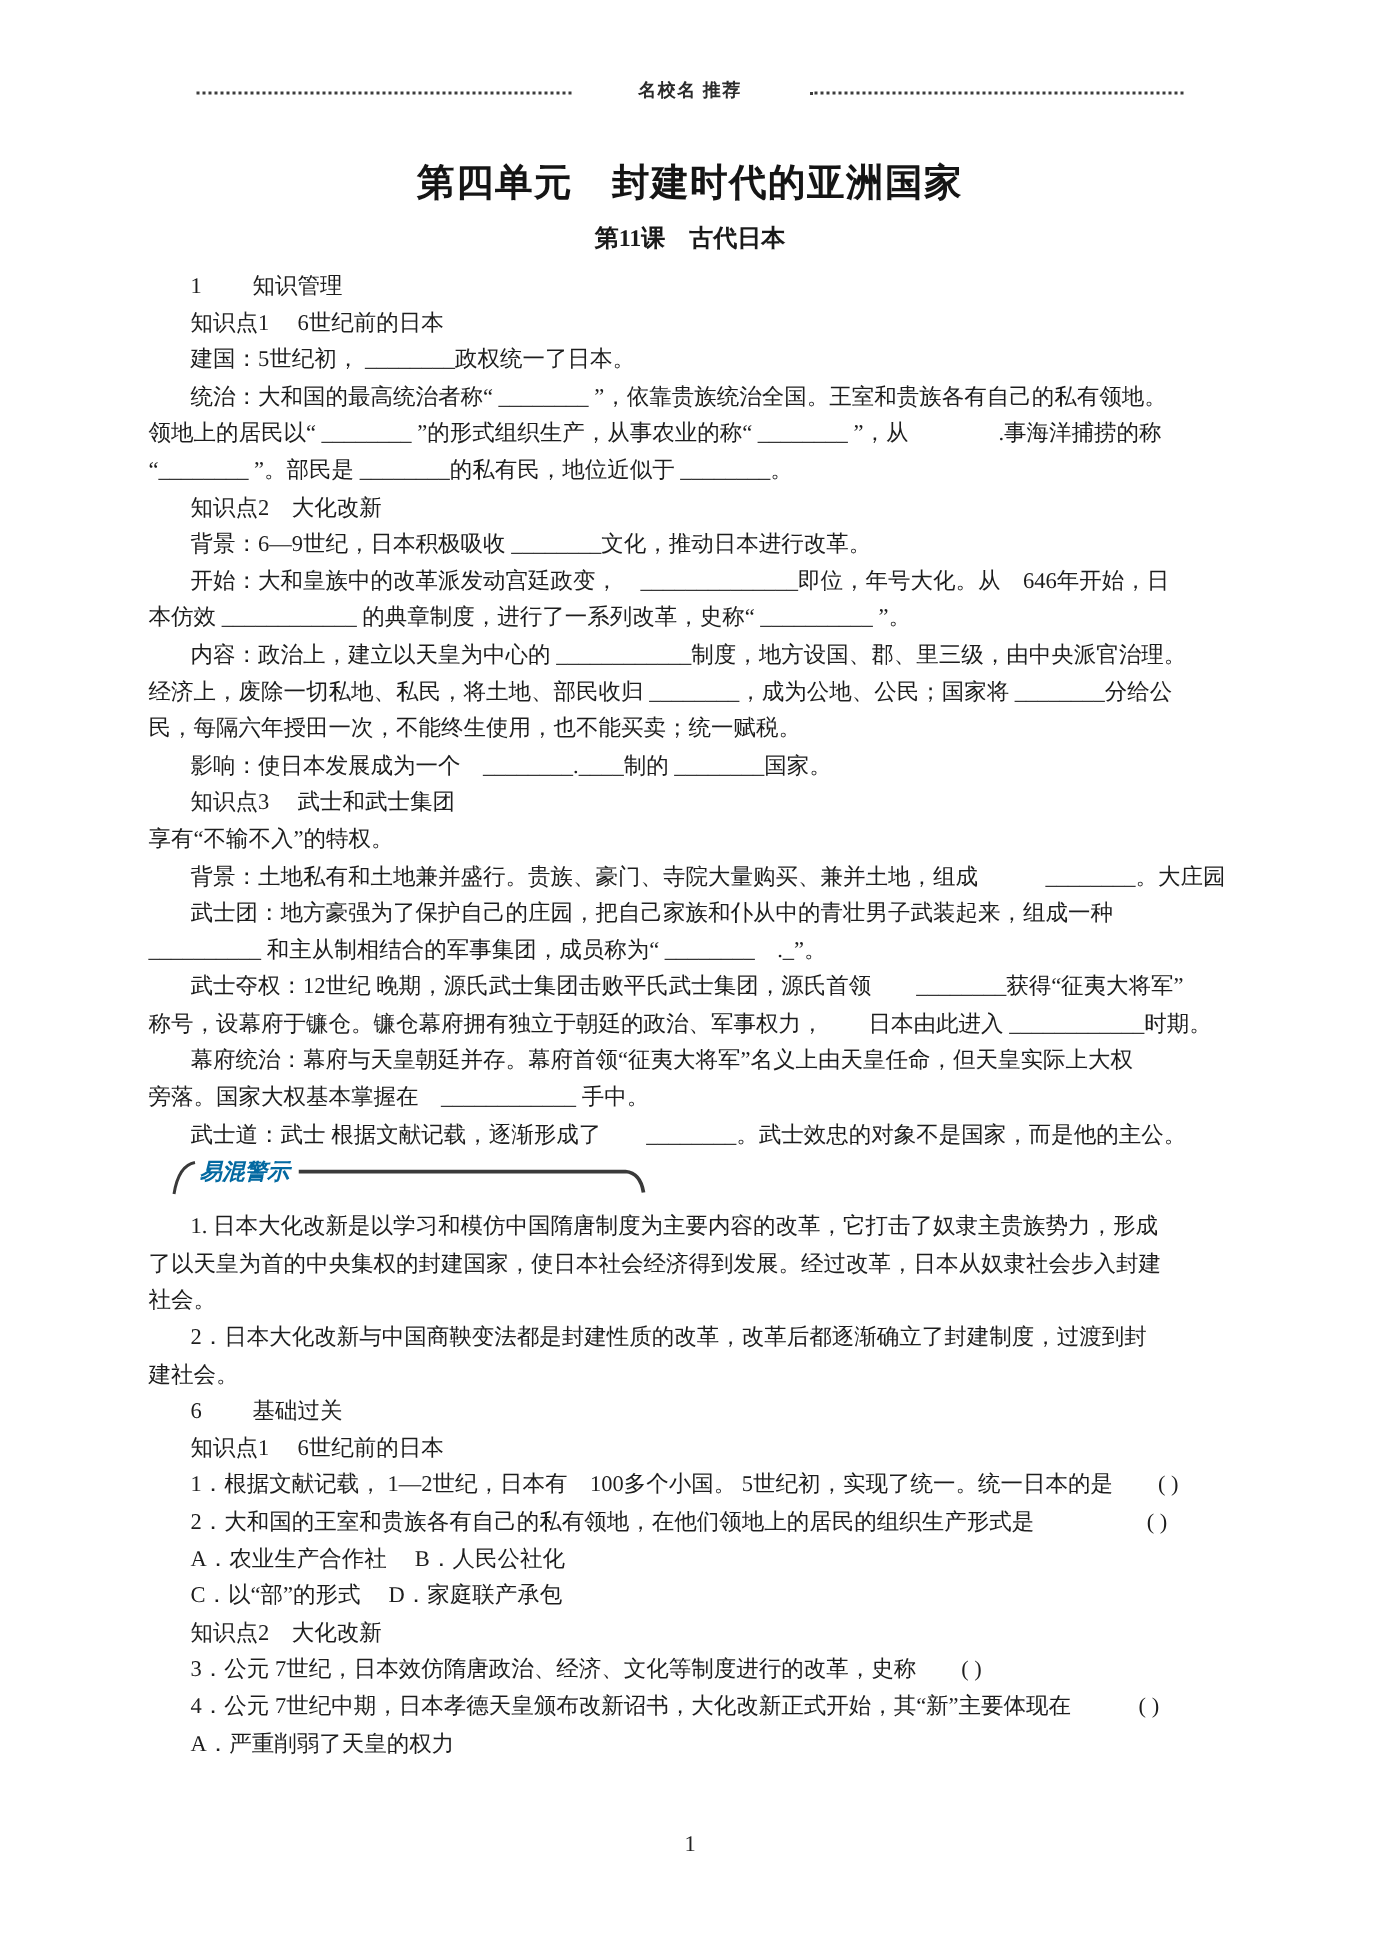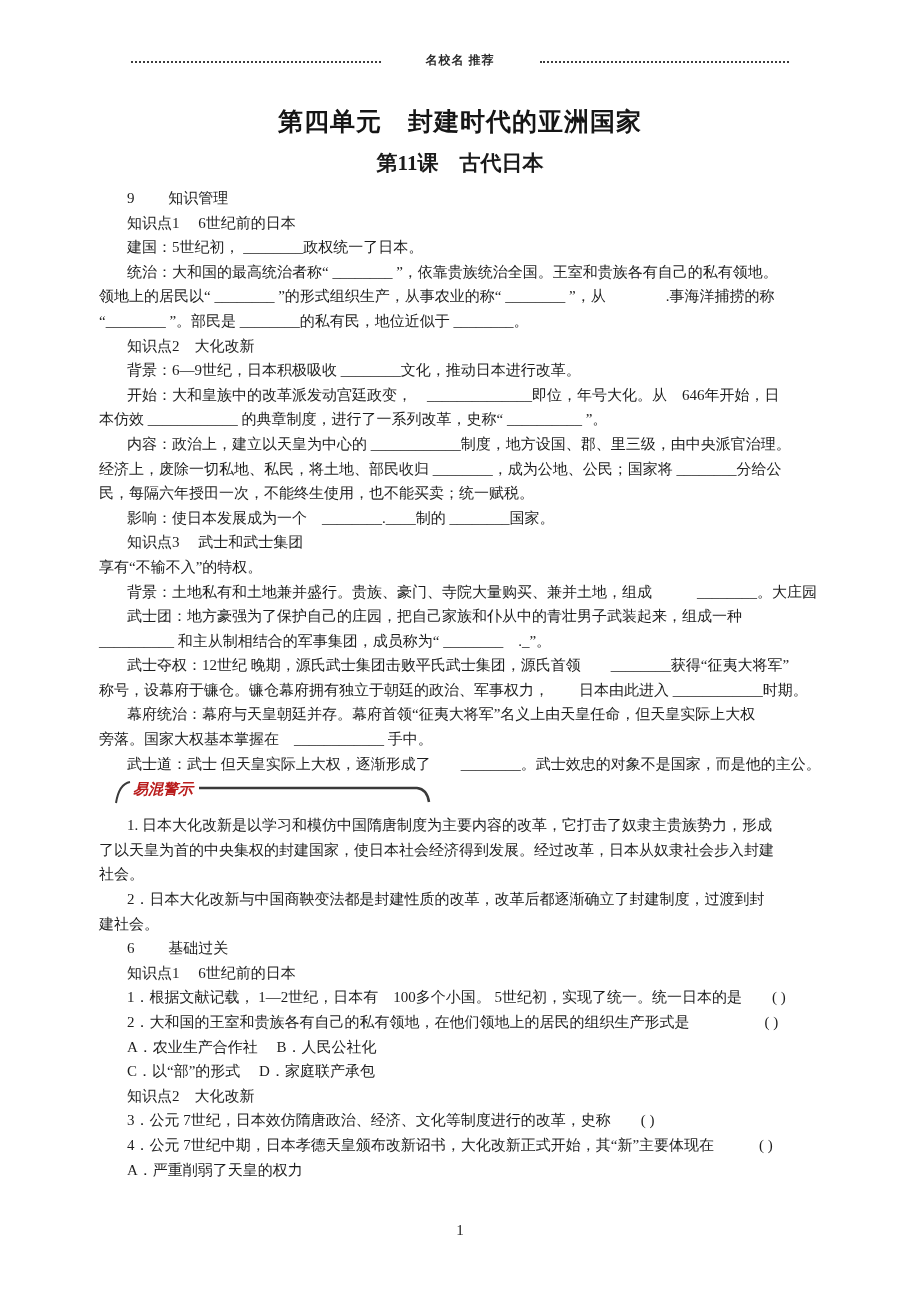--- a/index.html
+++ b/index.html
@@ -20,39 +20,39 @@
   .dots{flex:1;border-bottom:2px dotted #3c3c3c;margin-bottom:6px;}
   .header-text{padding:0 5px;letter-spacing:1px;white-space:pre;}
   
   .title{
     margin-top:36px;text-align:center;
     font-size:25px;font-weight:bold;letter-spacing:1px;
     color:#151515;white-space:pre;
   }
   .subtitle{
     margin-top:11px;text-align:center;
-    font-size:21px;font-weight:bold;color:#1a1a1a;white-space:pre;
+    font-size:16px;font-weight:bold;color:#1a1a1a;white-space:pre;
   }
   
   .content{
     width:722px;margin:9px auto 0;
     font-size:15px;line-height:24.6px;
   }
   .line{white-space:pre;height:24.6px;}
   .ind{padding-left:28px;}
   .fl{padding-left:0;}
   
   .callout{
     display:flex;align-items:flex-start;
     height:33px;margin:3px 0 1px 14px;
   }
   .callout svg{display:block;}
   .callout-label{
     font-size:15px;font-weight:bold;font-style:italic;
-    line-height:20px;margin:0 6px 0 2px;color:#b91c1c;white-space:pre;
+    line-height:20px;margin:0 6px 0 2px;color:#0369a1;white-space:pre;
   }
   .pagenum{
     position:absolute;left:0;right:0;top:1222px;
     text-align:center;font-size:15px;color:#222;
   }
 </style>
 </head>
 <body>
 
 <div class="page">
@@ -62,21 +62,21 @@
     <span class="header-text">名校名 推荐</span>
     <div class="dots"></div>
   </div>
 
   <div class="title">第四单元　封建时代的亚洲国家</div>
   <div class="subtitle">第11课　古代日本</div>
 
   <div class="content">
 
     <div>
-        <div class="line ind">9　　 知识管理</div>
+        <div class="line ind">1　　 知识管理</div>
         <div class="line ind">知识点1　 6世纪前的日本</div>
         <div class="line ind">建国：5世纪初， ________政权统一了日本。</div>
         <div class="line ind">统治：大和国的最高统治者称“ ________ ”，依靠贵族统治全国。王室和贵族各有自己的私有领地。</div>
         <div class="line fl">领地上的居民以“ ________ ”的形式组织生产，从事农业的称“ ________ ”，从　　　　.事海洋捕捞的称</div>
         <div class="line fl">“________ ”。部民是 ________的私有民，地位近似于 ________。</div>
         <div class="line ind">知识点2　大化改新</div>
         <div class="line ind">背景：6—9世纪，日本积极吸收 ________文化，推动日本进行改革。</div>
         <div class="line ind">开始：大和皇族中的改革派发动宫廷政变，　______________即位，年号大化。从　646年开始，日</div>
         <div class="line fl">本仿效 ____________ 的典章制度，进行了一系列改革，史称“ __________ ”。</div>
         <div class="line ind">内容：政治上，建立以天皇为中心的 ____________制度，地方设国、郡、里三级，由中央派官治理。</div>
@@ -85,21 +85,21 @@
         <div class="line ind">影响：使日本发展成为一个　________.____制的 ________国家。</div>
         <div class="line ind">知识点3　 武士和武士集团</div>
         <div class="line fl">享有“不输不入”的特权。</div>
         <div class="line ind">背景：土地私有和土地兼并盛行。贵族、豪门、寺院大量购买、兼并土地，组成　　　________。大庄园</div>
         <div class="line ind">武士团：地方豪强为了保护自己的庄园，把自己家族和仆从中的青壮男子武装起来，组成一种</div>
         <div class="line fl">__________ 和主从制相结合的军事集团，成员称为“ ________　._”。</div>
         <div class="line ind">武士夺权：12世纪 晚期，源氏武士集团击败平氏武士集团，源氏首领　　________获得“征夷大将军”</div>
         <div class="line fl">称号，设幕府于镰仓。镰仓幕府拥有独立于朝廷的政治、军事权力，　　日本由此进入 ____________时期。</div>
         <div class="line ind">幕府统治：幕府与天皇朝廷并存。幕府首领“征夷大将军”名义上由天皇任命，但天皇实际上大权</div>
         <div class="line fl">旁落。国家大权基本掌握在　____________ 手中。</div>
-        <div class="line ind">武士道：武士 但天皇实际上大权，逐渐形成了　　________。武士效忠的对象不是国家，而是他的主公。</div>
+        <div class="line ind">武士道：武士 根据文献记载，逐渐形成了　　________。武士效忠的对象不是国家，而是他的主公。</div>
       </div>
 
     <div class="callout">
       <svg width="18" height="26" viewBox="0 0 18 26">
         <path d="M17 3 Q6 5 3 24" stroke="#3a3a3a" stroke-width="2" fill="none"></path>
       </svg>
       <span class="callout-label">易混警示</span>
       <svg width="232" height="26" viewBox="0 0 232 26">
         <path d="M0 9 H218 Q228 10 230 23" stroke="#3a3a3a" stroke-width="2.5" fill="none"></path>
       </svg>

